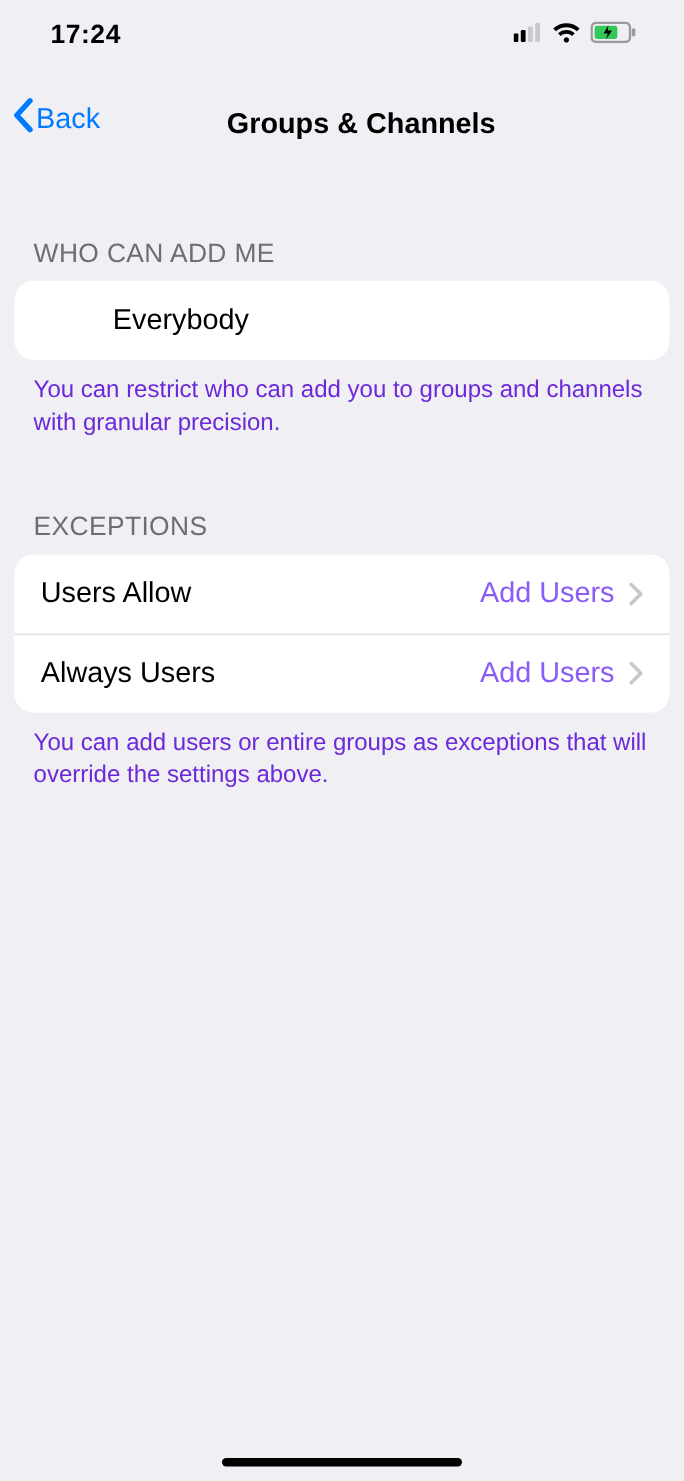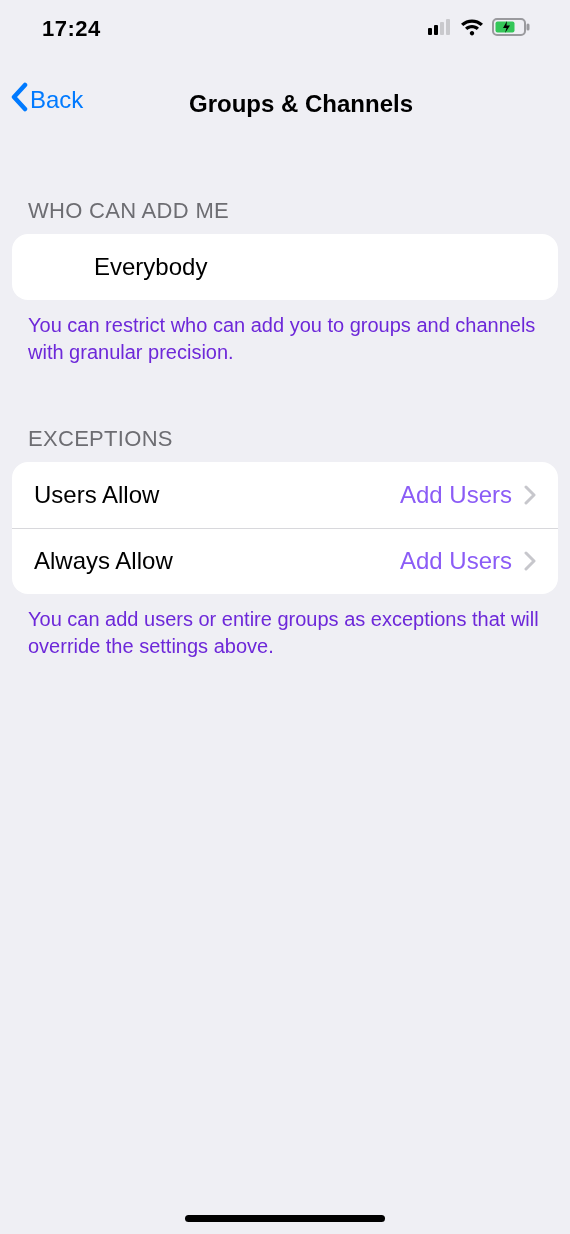--- a/index.html
+++ b/index.html
@@ -190,21 +190,21 @@
     <div class="row-label">Users Allow</div>
     <div class="row-spacer"></div>
     <div class="row-detail">Add Users</div>
     <div class="row-chevron">
       <svg width="12" height="20" viewBox="0 0 12 20">
         <polyline points="2,2 10,10 2,18" fill="none" stroke="#c7c7cc" stroke-width="3" stroke-linecap="round" stroke-linejoin="round"></polyline>
       </svg>
     </div>
   </div>
   <div class="list-row">
-    <div class="row-label">Always Allow</div>
+    <div class="row-label">Always Users</div>
     <div class="row-spacer"></div>
     <div class="row-detail">Add Users</div>
     <div class="row-chevron">
       <svg width="12" height="20" viewBox="0 0 12 20">
         <polyline points="2,2 10,10 2,18" fill="none" stroke="#c7c7cc" stroke-width="3" stroke-linecap="round" stroke-linejoin="round"></polyline>
       </svg>
     </div>
   </div>
 </div>
 <div class="section-footer">You can add users or entire groups as exceptions that will override the settings above.</div>

